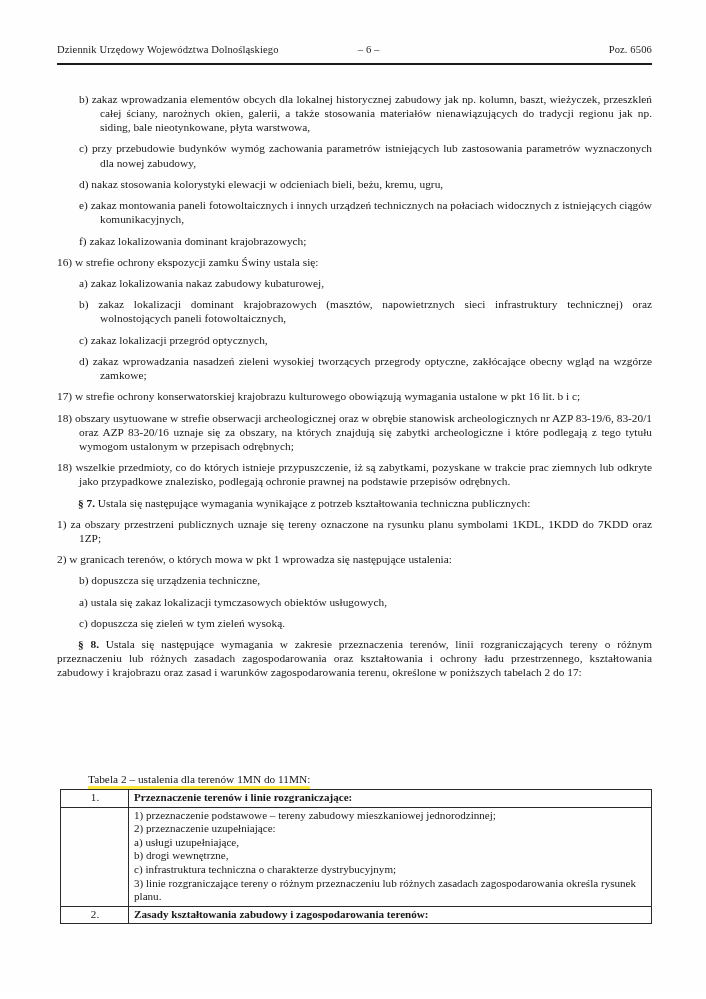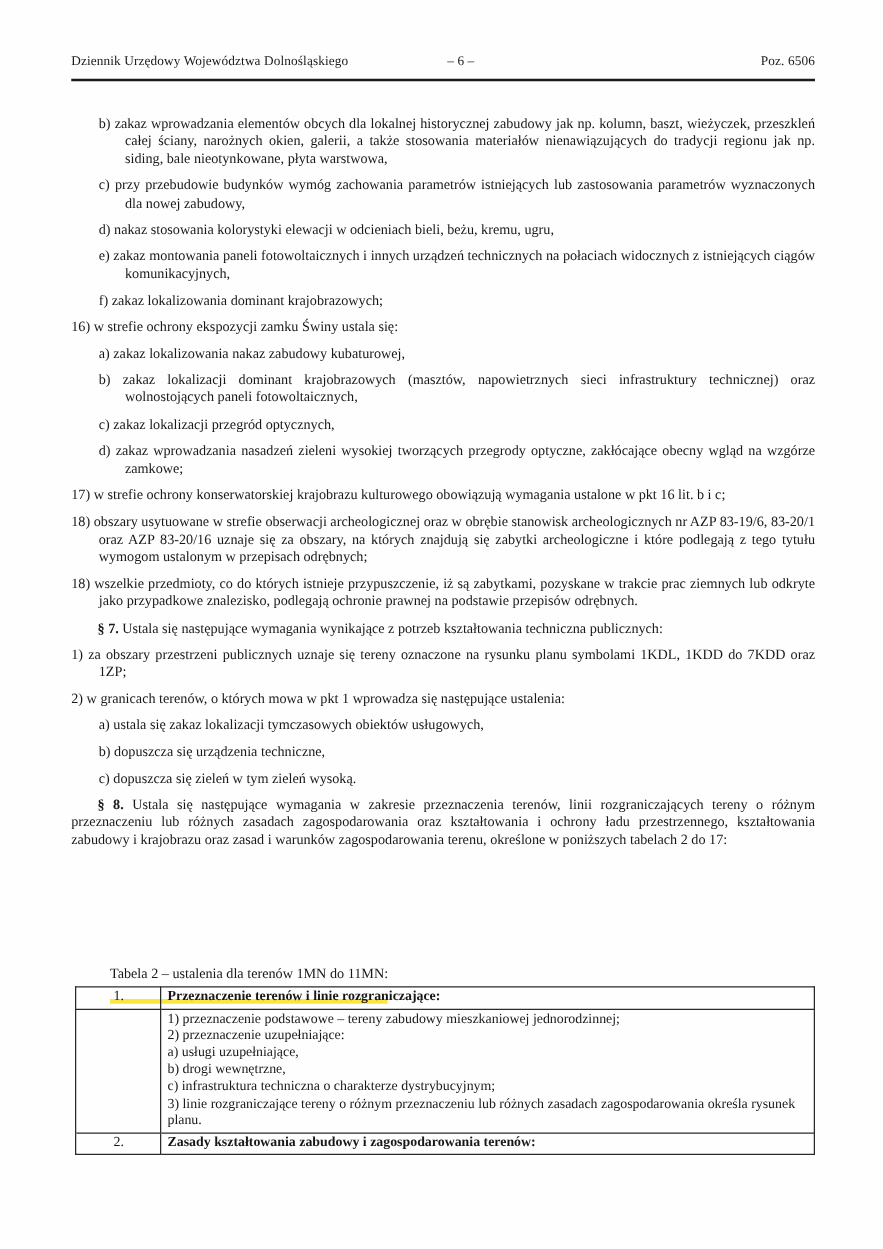--- a/index.html
+++ b/index.html
@@ -93,21 +93,21 @@
     left: 88px;
     top: 772px;
     font-size: 11.35px;
     line-height: 14px;
     white-space: nowrap;
   }
   .tab-caption .hl {
     background: linear-gradient(to top,
                 #fbe73b 0px, #fbe73b 3.4px,
                 rgba(251,231,59,0) 3.4px);
-    padding-bottom: 18px;
+    padding-bottom: 4px;
   }
 
   
   .plan-table {
     position: absolute;
     left: 60px;
     top: 789px;
     width: 592px;
     border-collapse: collapse;
     font-size: 11.1px;
@@ -232,27 +232,27 @@
       <span class="marker">1) </span>
       <span>za obszary przestrzeni publicznych uznaje się tereny oznaczone na rysunku planu symbolami 1KDL, 1KDD do 7KDD oraz 1ZP;</span>
     </p>
 
     <p class="para lvl-num">
       <span class="marker">2) </span>
       <span>w granicach terenów, o których mowa w pkt 1 wprowadza się następujące ustalenia:</span>
     </p>
 
     <p class="para lvl-let">
+      <span class="marker">b) </span>
+      <span>dopuszcza się urządzenia techniczne,</span>
+    </p>
+
+    <p class="para lvl-let">
       <span class="marker">a) </span>
       <span>ustala się zakaz lokalizacji tymczasowych obiektów usługowych,</span>
-    </p>
-
-    <p class="para lvl-let">
-      <span class="marker">b) </span>
-      <span>dopuszcza się urządzenia techniczne,</span>
     </p>
 
     <p class="para lvl-let">
       <span class="marker">c) </span>
       <span>dopuszcza się zieleń w tym zieleń wysoką.</span>
     </p>
 
     <p class="para lvl-sec">
       <b class="marker">§ 8. </b>
       <span>Ustala się następujące wymagania w zakresie przeznaczenia terenów, linii rozgraniczających tereny o różnym przeznaczeniu lub różnych zasadach zagospodarowania oraz kształtowania i ochrony ładu przestrzennego, kształtowania zabudowy i krajobrazu oraz zasad i warunków zagospodarowania terenu, określone w poniższych tabelach 2 do 17:</span>

